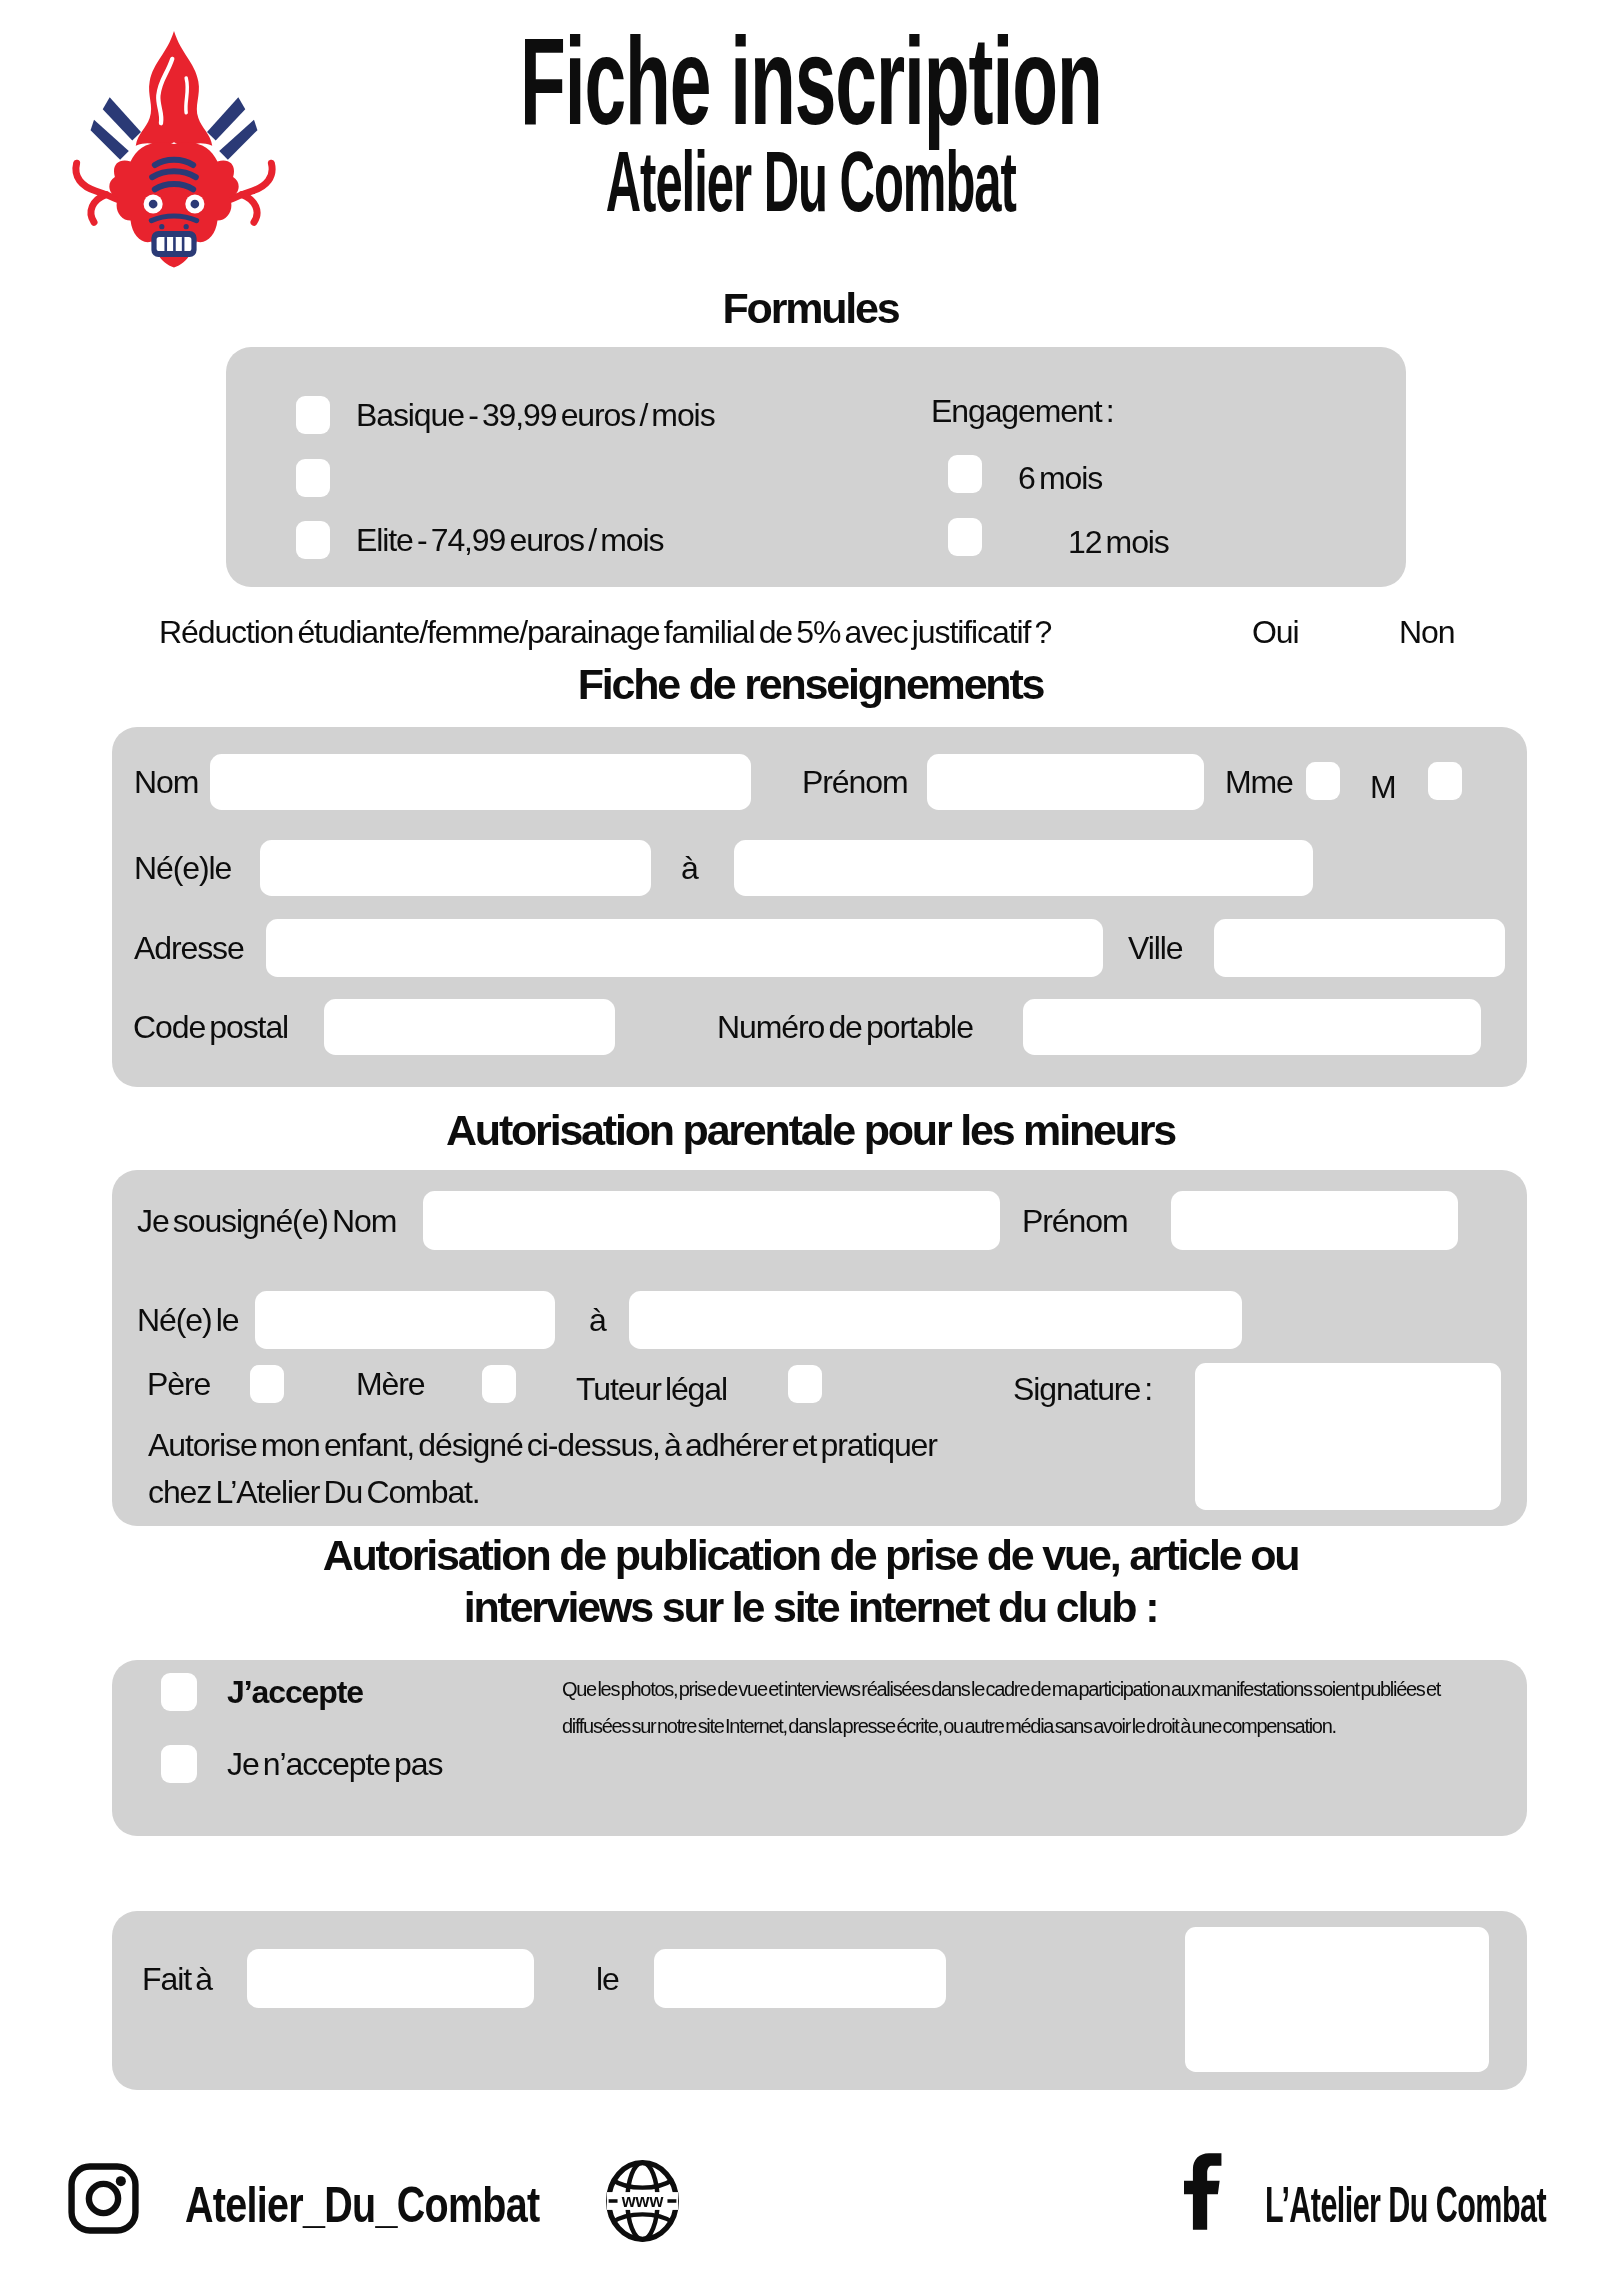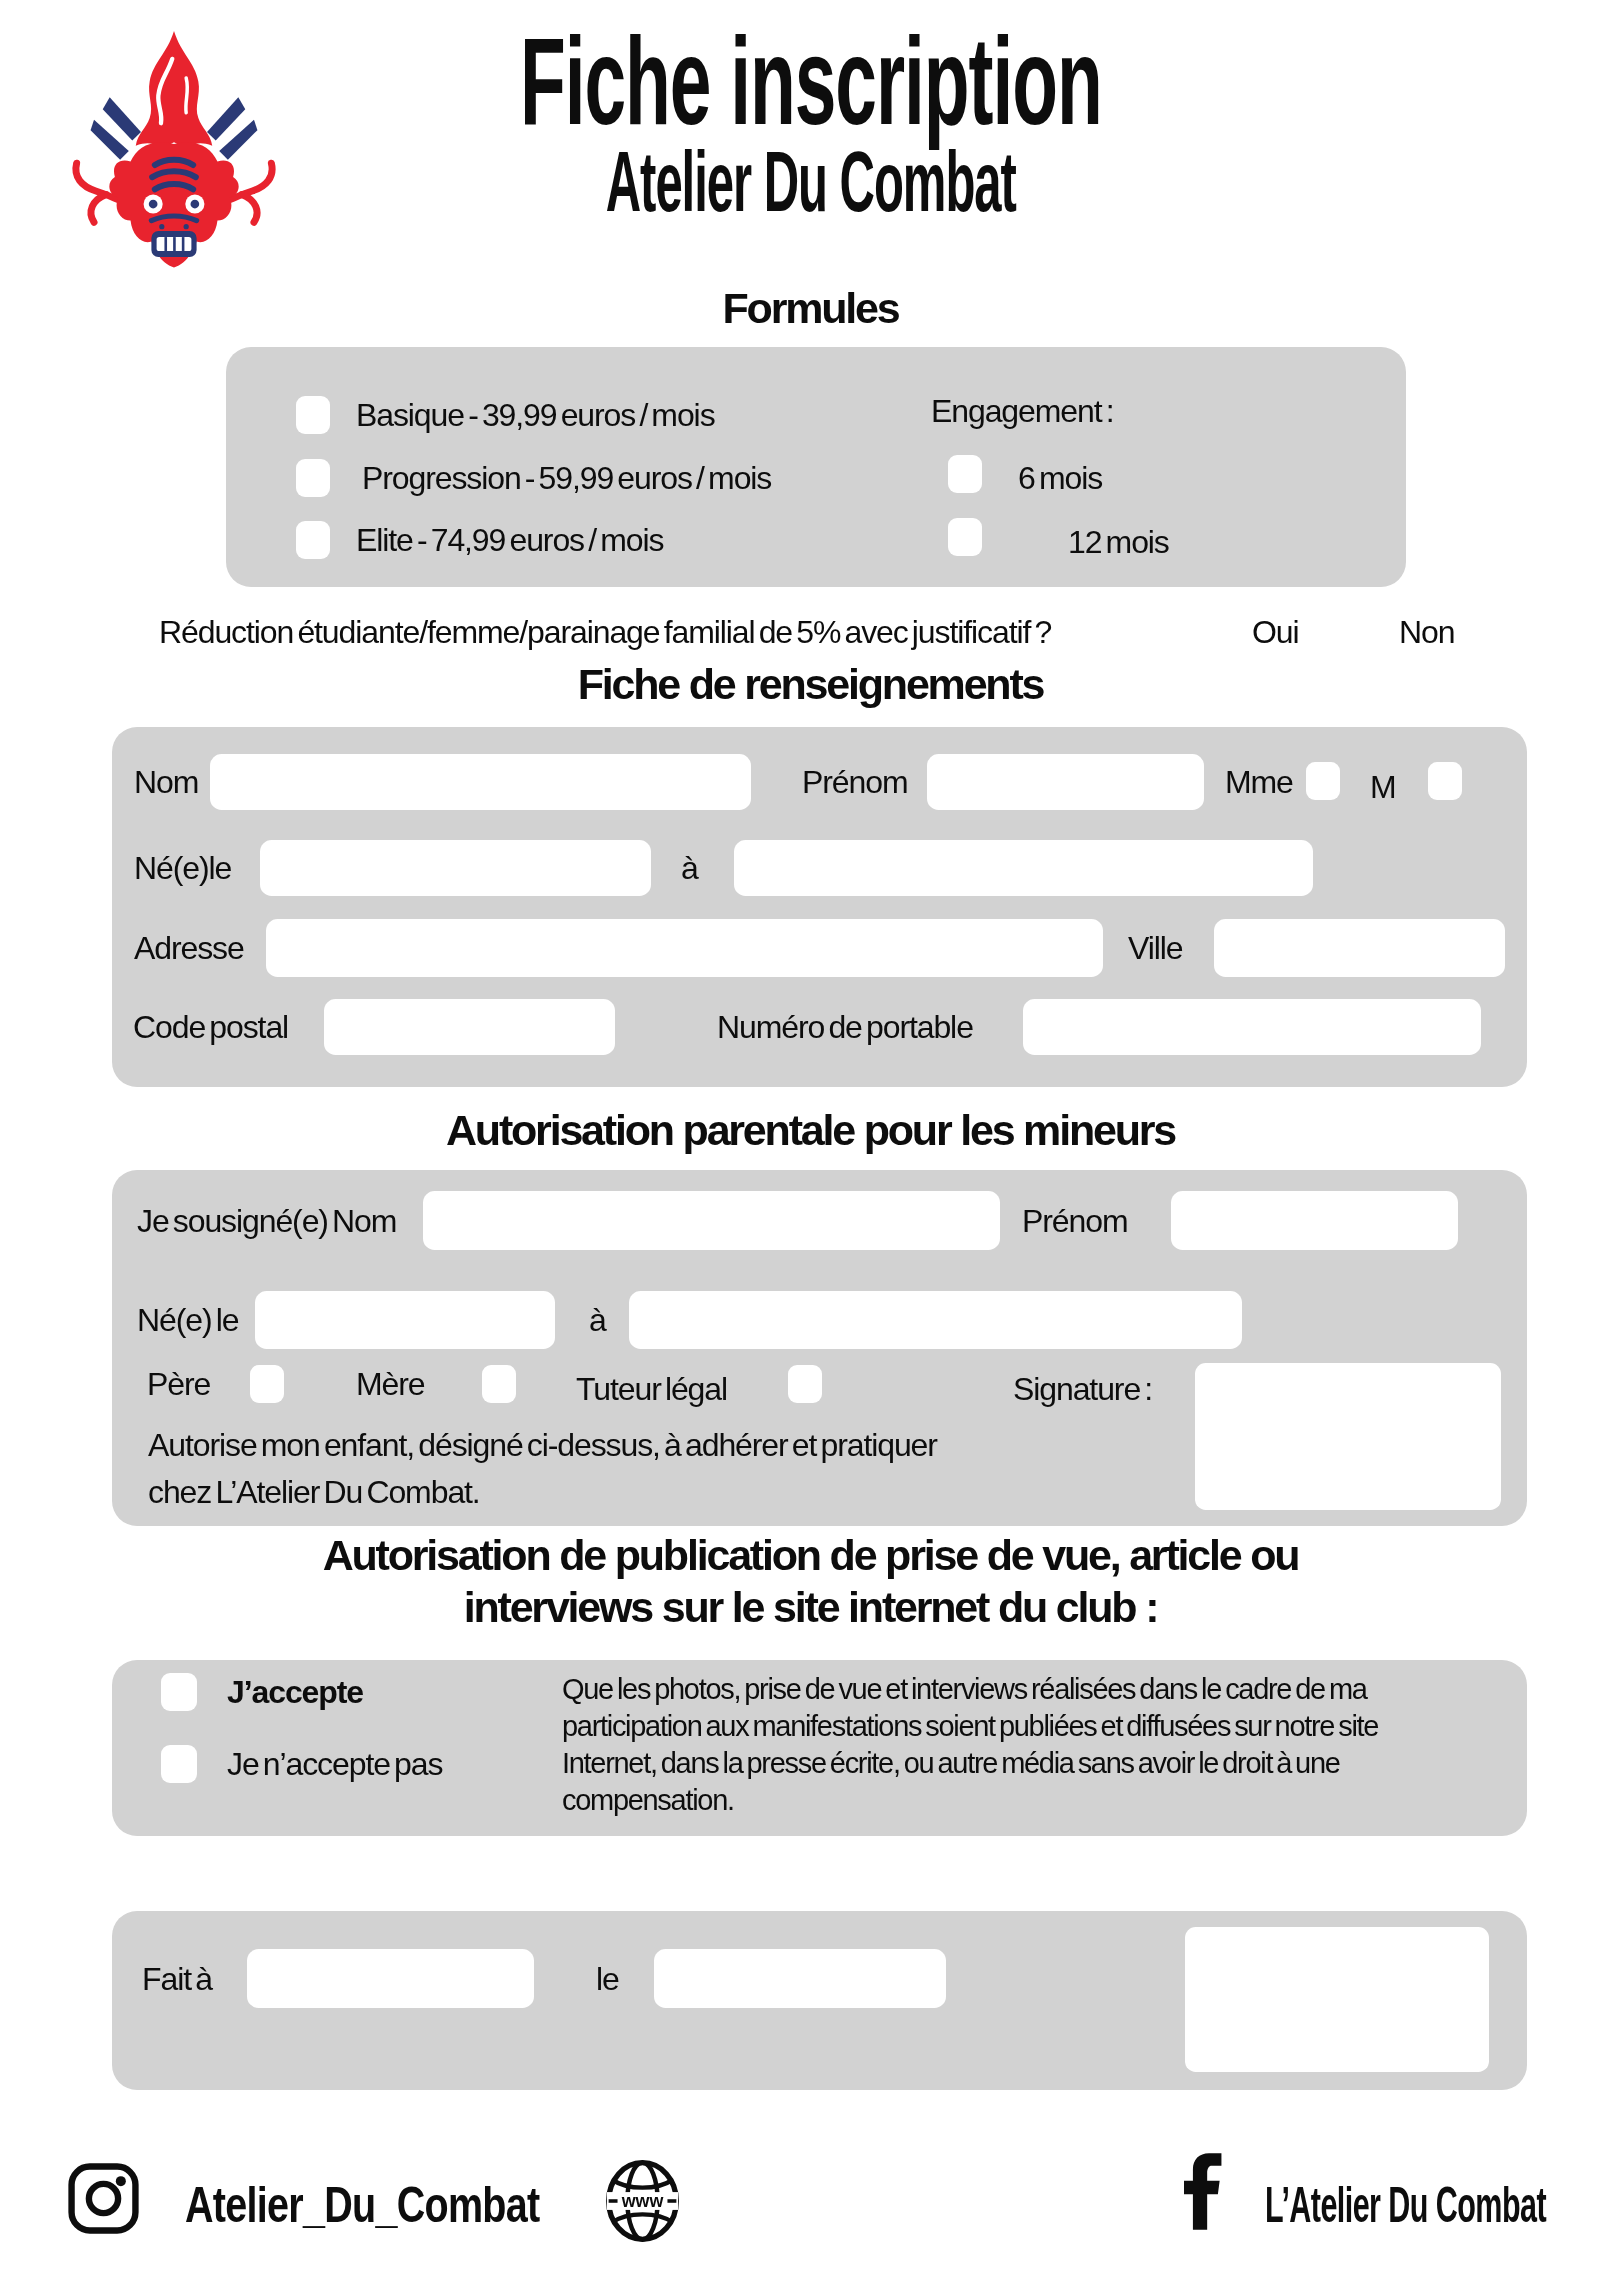--- a/index.html
+++ b/index.html
@@ -15,21 +15,21 @@
   .inp{position:absolute;background:#fff;border-radius:11.6px;border:none;}
   .cb{position:absolute;width:34px;height:38px;background:#fff;border-radius:9px;border:none;}
   .lbl{position:absolute;font-size:32px;line-height:38px;letter-spacing:-1.1px;word-spacing:-3.6px;white-space:nowrap;}
   .bold{font-weight:bold;}
   .h1{position:absolute;left:0;width:100%;text-align:center;font-weight:bold;white-space:nowrap;}
   .h1 .cond{font-size:125px;line-height:121px;}
   .sub .cond{font-size:86px;line-height:90px;}
   .cond{display:inline-block;transform:scaleX(0.6);transform-origin:center center;letter-spacing:-1.8px;}
   .sub .cond{transform:scaleX(0.57);}
   .h2{position:absolute;left:0;width:100%;text-align:center;font-weight:bold;font-size:43px;line-height:50px;letter-spacing:-2.2px;white-space:nowrap;}
-  .para{position:absolute;font-size:29px;line-height:37px;letter-spacing:-1.3px;word-spacing:-2.7px;}
+  .para{position:absolute;font-size:20px;line-height:37px;letter-spacing:-1.3px;word-spacing:-2.7px;}
   .bigpara{position:absolute;font-size:32px;line-height:47px;letter-spacing:-1.1px;word-spacing:-3.6px;white-space:nowrap;}
   .sigbox{position:absolute;background:#fff;border-radius:10.7px;}
   .footlbl{position:absolute;font-weight:bold;white-space:nowrap;}
   .cond-l{display:inline-block;transform-origin:left center;letter-spacing:-0.9px;}
   svg{display:block;}
 </style>
 </head>
 <body>
 
 <div id="page">
@@ -84,21 +84,20 @@
 
   <div class="h1" style="top:19.7px;"><span class="cond">Fiche inscription</span></div>
   <div class="h1 sub" style="top:136px;"><span class="cond">Atelier Du Combat</span></div>
 
   <div class="h2" style="top:283px;">Formules</div>
   <div class="panel" style="left:226px;top:347px;width:1180px;height:240px;"></div>
 
   <button class="cb" style="left:296px;top:396px;"></button>
   <div class="lbl" style="left:356px;top:396px;">Basique - 39,99 euros / mois</div>
   <button class="cb" style="left:296px;top:459px;"></button>
-  <div class="lbl" style="left:362px;top:459px;">Progression - 59,99 euros / mois</div>
   <button class="cb" style="left:296px;top:521px;"></button>
   <div class="lbl" style="left:356px;top:521px;">Elite - 74,99 euros / mois</div>
 
   <div class="lbl" style="left:931px;top:392px;">Engagement :</div>
   <button class="cb" style="left:948px;top:455px;"></button>
   <div class="lbl" style="left:1018px;top:459px;">6 mois</div>
   <button class="cb" style="left:948px;top:518px;"></button>
   <div class="lbl" style="left:1068px;top:523px;">12 mois</div>
 
   <div class="lbl" style="left:159px;top:613px;">Réduction étudiante/femme/parainage familial de 5% avec justificatif ?</div>

